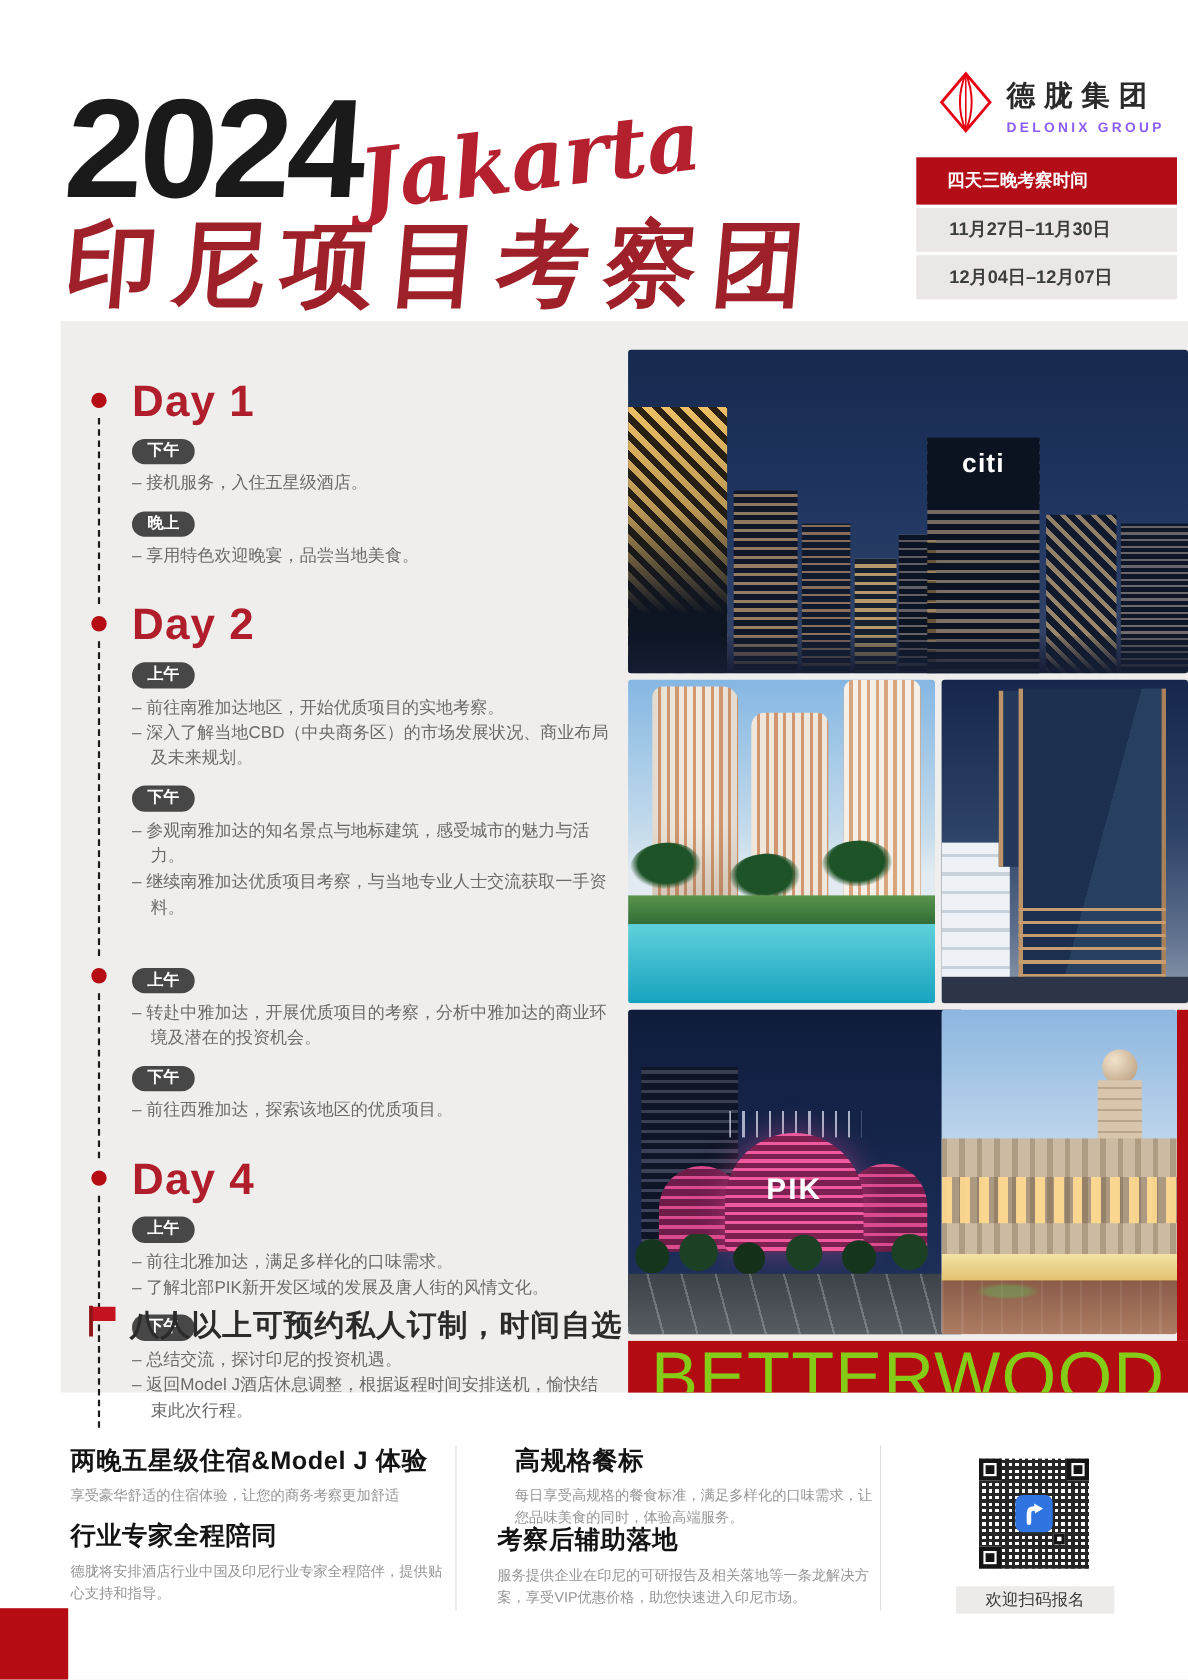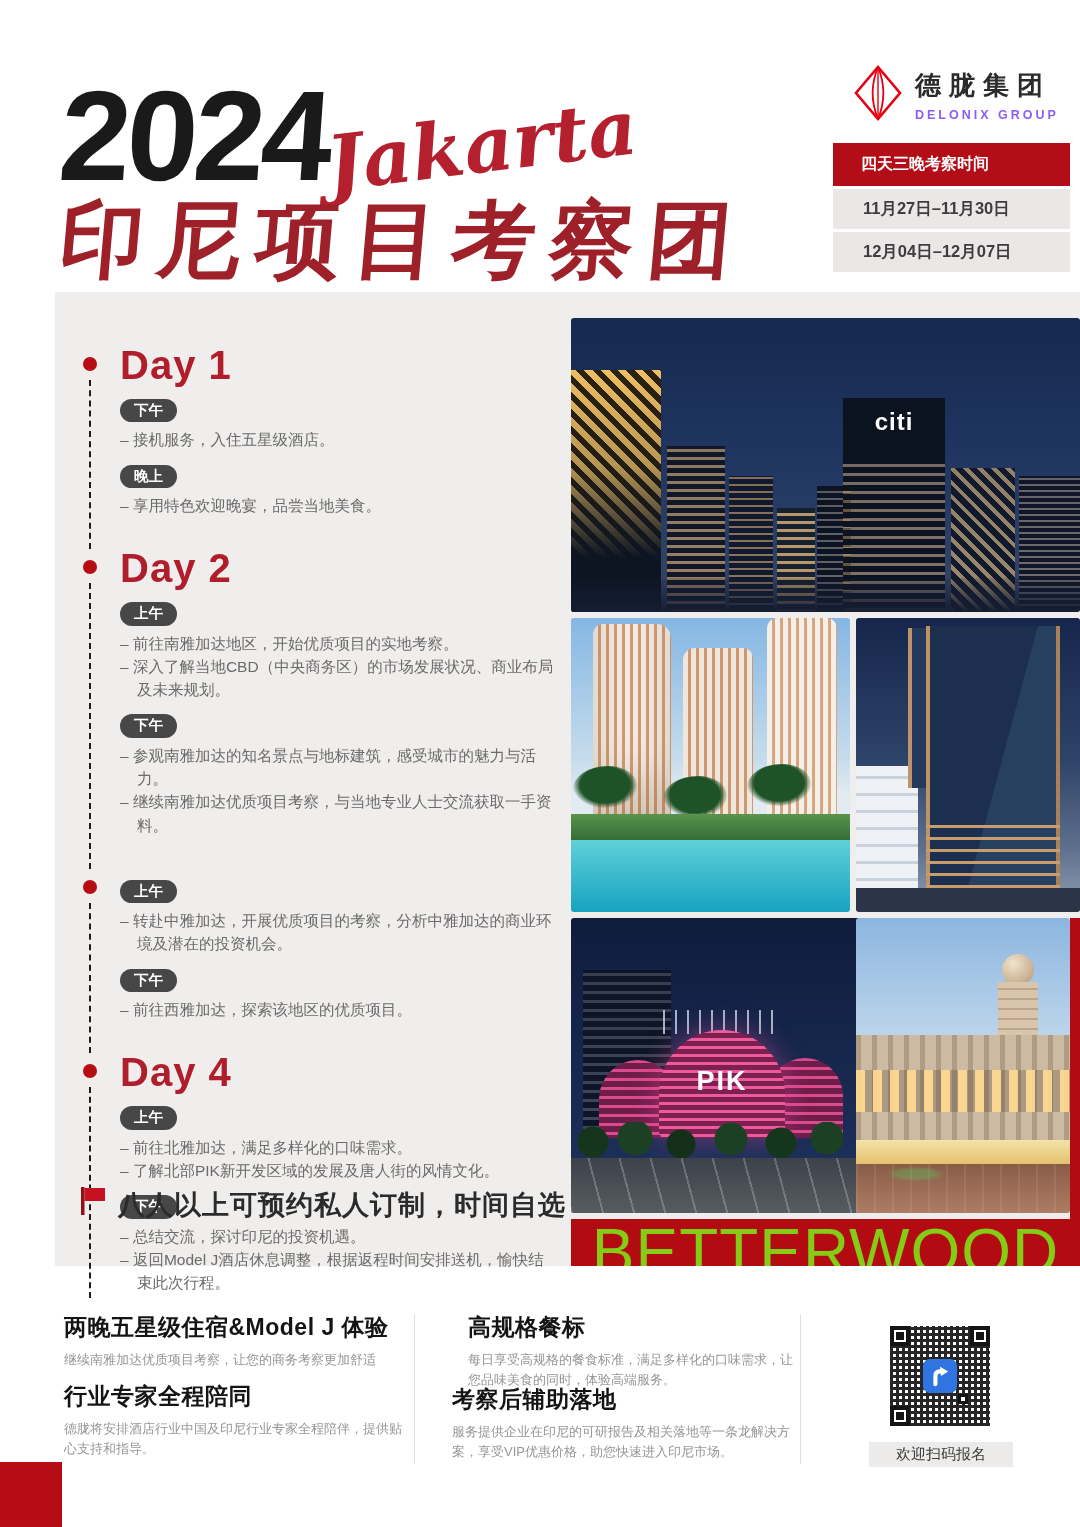--- a/index.html
+++ b/index.html
@@ -302,21 +302,21 @@
     <div class="mq-glow"></div>
     <div class="mq-plaza"></div>
   </div>
 
   <div class="banner">
     <span>BETTERWOOD</span>
   </div>
 
   <div class="feat f1">
     <h3>两晚五星级住宿&amp;Model J 体验</h3>
-    <p>继续南雅加达优质项目考察，让您的商务考察更加舒适</p>
+    <p>享受豪华舒适的住宿体验，让您的商务考察更加舒适</p>
   </div>
   <div class="feat f2">
     <h3>行业专家全程陪同</h3>
     <p>德胧将安排酒店行业中国及印尼行业专家全程陪伴，提供贴心支持和指导。</p>
   </div>
   <div class="feat f3">
     <h3>高规格餐标</h3>
     <p>每日享受高规格的餐食标准，满足多样化的口味需求，让您品味美食的同时，体验高端服务。</p>
   </div>
   <div class="feat f4">

